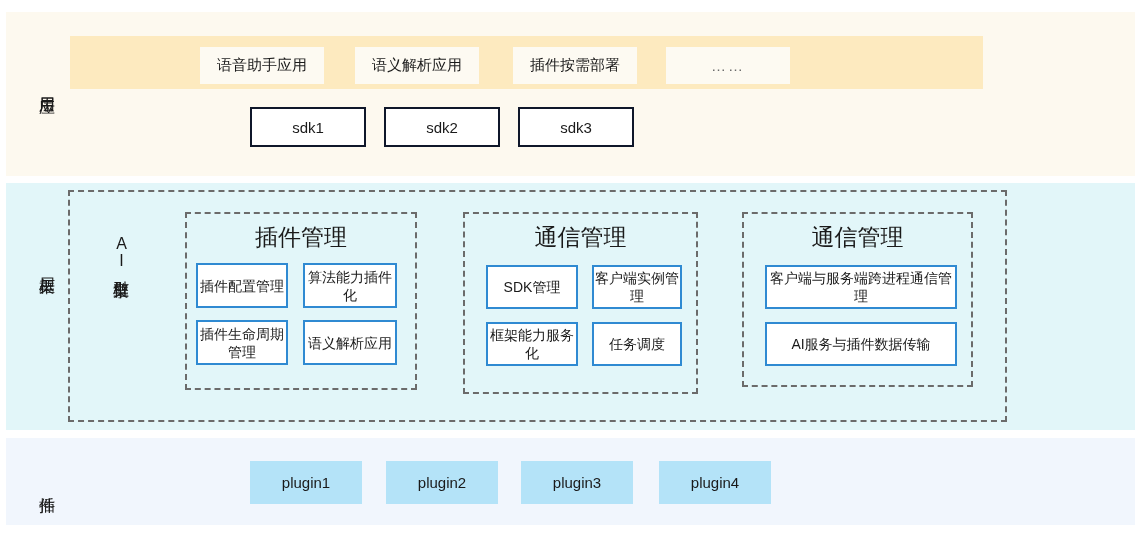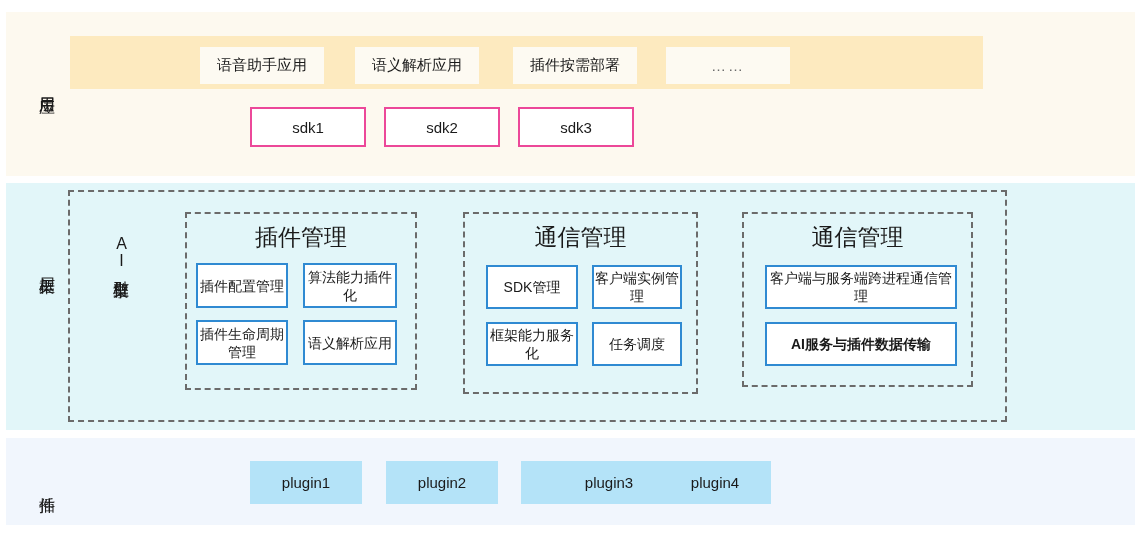--- a/index.html
+++ b/index.html
@@ -48,21 +48,21 @@
     display:flex;align-items:center;justify-content:center;
     font-size:15px;color:#1a1a1a;white-space:nowrap;
   }
   .app-box.b1{left:200px;width:124px;}
   .app-box.b2{left:355px;width:124px;}
   .app-box.b3{left:513px;width:124px;}
   .app-box.b4{left:666px;width:124px;color:#6b6b6b;letter-spacing:2px;}
 
   .sdk-box{
     position:absolute;top:107px;height:40px;width:116px;
-    background:#ffffff;border:2px solid #ec4899;box-sizing:border-box;
+    background:#ffffff;border:2px solid #0f172a;box-sizing:border-box;
     display:flex;align-items:center;justify-content:center;
     font-size:15px;color:#1a1a1a;
   }
   .sdk-box.s1{left:250px;}
   .sdk-box.s2{left:384px;}
   .sdk-box.s3{left:518px;}
   .sdk-box.s4{left:652px;}
 
   
   .outer-dashed{
@@ -103,32 +103,32 @@
   .c12{left:303px;top:263px;width:94px;height:45px;}
   .c13{left:196px;top:320px;width:92px;height:45px;}
   .c14{left:303px;top:320px;width:94px;height:45px;}
   
   .c21{left:486px;top:265px;width:92px;height:44px;}
   .c22{left:592px;top:265px;width:90px;height:44px;}
   .c23{left:486px;top:322px;width:92px;height:44px;}
   .c24{left:592px;top:322px;width:90px;height:44px;}
   
   .c31{left:765px;top:265px;width:192px;height:44px;}
-  .c32{left:765px;top:322px;width:192px;height:44px;font-weight:bold;}
+  .c32{left:765px;top:322px;width:192px;height:44px;}
 
   
   .plugin-box{
     position:absolute;top:461px;height:43px;width:112px;
     background:#b4e3f8;
     display:flex;align-items:center;justify-content:center;
     font-size:15px;color:#1a1a1a;
   }
   .plugin-box.p1{left:250px;}
   .plugin-box.p2{left:386px;}
-  .plugin-box.p3{left:521px;padding-left:32px;}
+  .plugin-box.p3{left:521px;}
   .plugin-box.p4{left:659px;}
 </style>
 </head>
 <body>
 
 <div class="diagram">
 
   <div class="layer layer-app"></div>
   <div class="app-band"></div>
 

